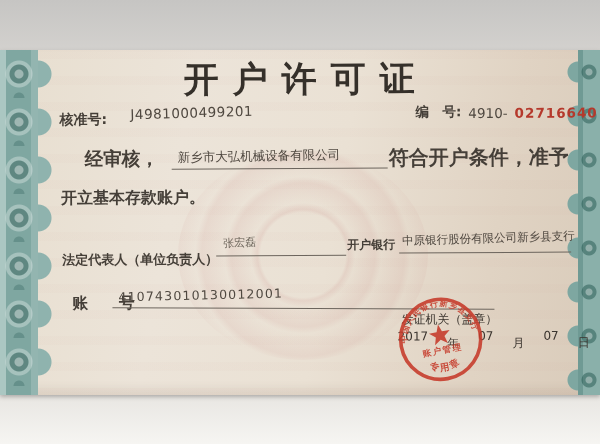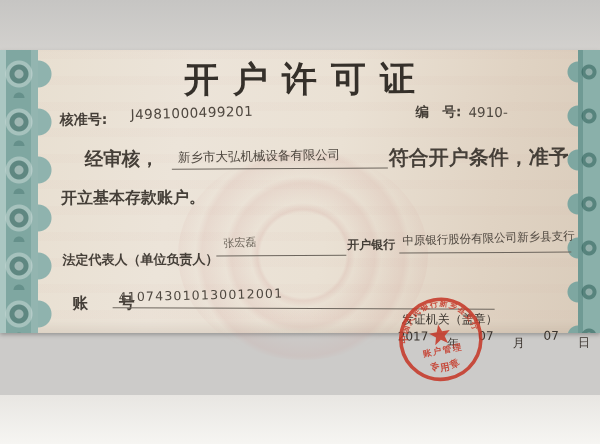--- a/index.html
+++ b/index.html
@@ -5,21 +5,21 @@
   * { margin:0; padding:0; box-sizing:border-box; }
   html,body { width:600px; height:444px; overflow:hidden; }
   body { font-family:"DejaVu Sans","Liberation Sans",sans-serif; }
 
   .photo { position:relative; width:600px; height:444px; background:#cccbc9; }
   .bg-top { position:absolute; left:0; top:0; width:600px; height:51px;
             background:linear-gradient(180deg,#c6c5c3,#d3d1ce); }
   .bg-bottom { position:absolute; left:0; top:395px; width:600px; height:49px;
                background:linear-gradient(180deg,#e8e6e2,#f6f5f2); }
 
-  .paper { position:absolute; left:0; top:50px; width:600px; height:283px;
+  .paper { position:absolute; left:0; top:50px; width:600px; height:345px;
            background:linear-gradient(100deg,#e7decf 0%,#ece4d9 30%,#eae1d4 55%,#e0d3c3 80%,#d9cbba 100%);
            box-shadow:0 2px 4px rgba(0,0,0,.25), inset 0 -6px 10px rgba(120,100,80,.12);padding-left:8px; }
 
   
   .edge-left { position:absolute; left:0; top:0; bottom:0; width:38px;
     background-color:#8fb3ae;
     background-image:
       radial-gradient(circle at 19px 24px, rgba(255,255,255,.40) 4px, transparent 5px),
       radial-gradient(circle at 19px 24px, rgba(24,76,70,.50) 9px, rgba(24,76,70,0) 10px),
       radial-gradient(circle at 19px 24px, rgba(255,255,255,.30) 13px, transparent 14px),
@@ -55,21 +55,21 @@
   .title { position:absolute; left:0; top:6px; width:100%; text-align:center;
     font-family:"DejaVu Serif","Liberation Serif",serif; font-weight:700;
     font-size:35px; letter-spacing:14px; padding-left:14px; color:#35302a; }
 
   .lbl { font-weight:700; color:#453f38; }
   .typed { color:#4f4840; }
 
   .approval-label { position:absolute; left:60px; top:60px; font-size:14px; }
   .approval-value { position:absolute; left:131px; top:54px; font-size:13.5px; letter-spacing:.5px; transform:rotate(-1.3deg); }
 
-  .serial-row { position:absolute; left:416px; top:54px; font-size:13.5px; display:flex; gap:7px; align-items:center; }
+  .serial-row { position:absolute; left:416px; top:54px; font-size:13.5px; display:flex; gap:7px; align-items:flex-end; }
   .serial-value { font-weight:700; letter-spacing:1px; }
 
   .review-label { position:absolute; left:85px; top:95px; font-size:18.5px; }
   .company-name { position:absolute; left:178px; top:98px; font-size:12.5px; transform:rotate(-0.8deg); }
   .company-underline { position:absolute; left:172px; top:118px; width:216px; height:1px; background:#6c655d; }
   .review-suffix { position:absolute; left:389px; top:95px; font-size:20px; }
   .review-line2 { position:absolute; left:61px; top:137px; font-size:16px; }
 
   .legalrep-label { position:absolute; left:62px; top:188px; font-size:13px;margin-top:12px; }
   .legalrep-name { position:absolute; left:223px; top:185px; font-size:11px; color:#6c645a; transform:rotate(-2deg); }
@@ -107,20 +107,21 @@
 
     <div class="content">
       <h1 class="title">开户许可证</h1>
 
       <span class="approval-label lbl">核准号:</span>
       <span class="approval-value typed">J4981000499201</span>
 
       <div class="serial-row">
         <span class="lbl">编　号:</span>
         <span class="typed">4910-</span>
+        <span class="serial-value" style="color:#b5392c">02716640</span>
       </div>
 
       <span class="review-label lbl">经审核，</span>
       <span class="company-name typed">新乡市大弘机械设备有限公司</span>
       <div class="company-underline"></div>
       <span class="review-suffix lbl">符合开户条件，准予</span>
       <span class="review-line2 lbl">开立基本存款账户。</span>
 
       <span class="legalrep-label lbl">法定代表人（单位负责人）</span>
       <span class="legalrep-name">张宏磊</span>

